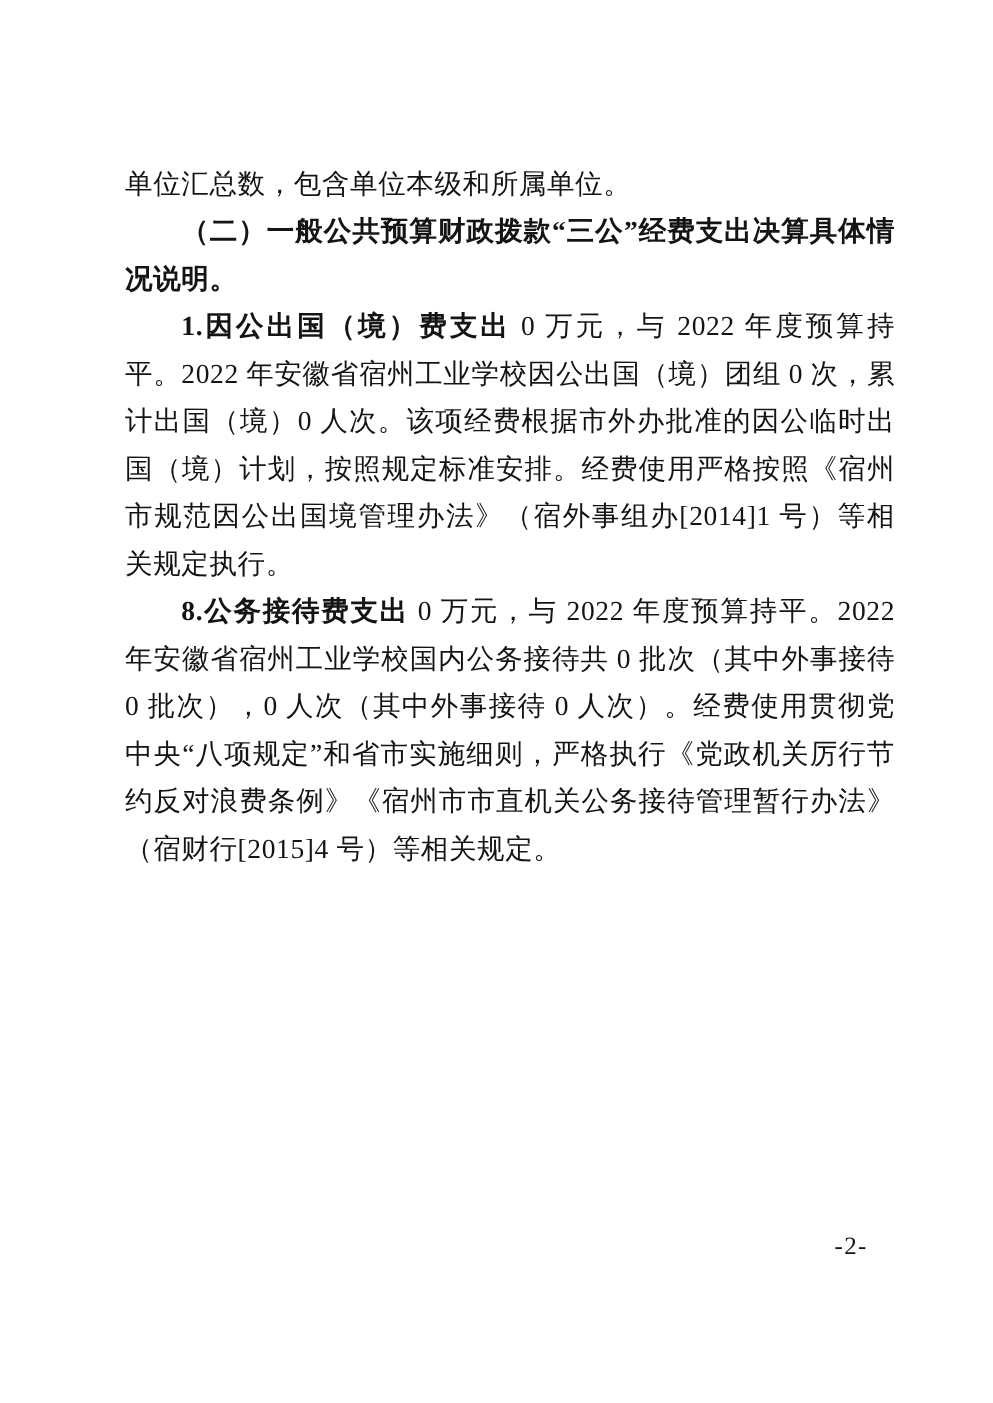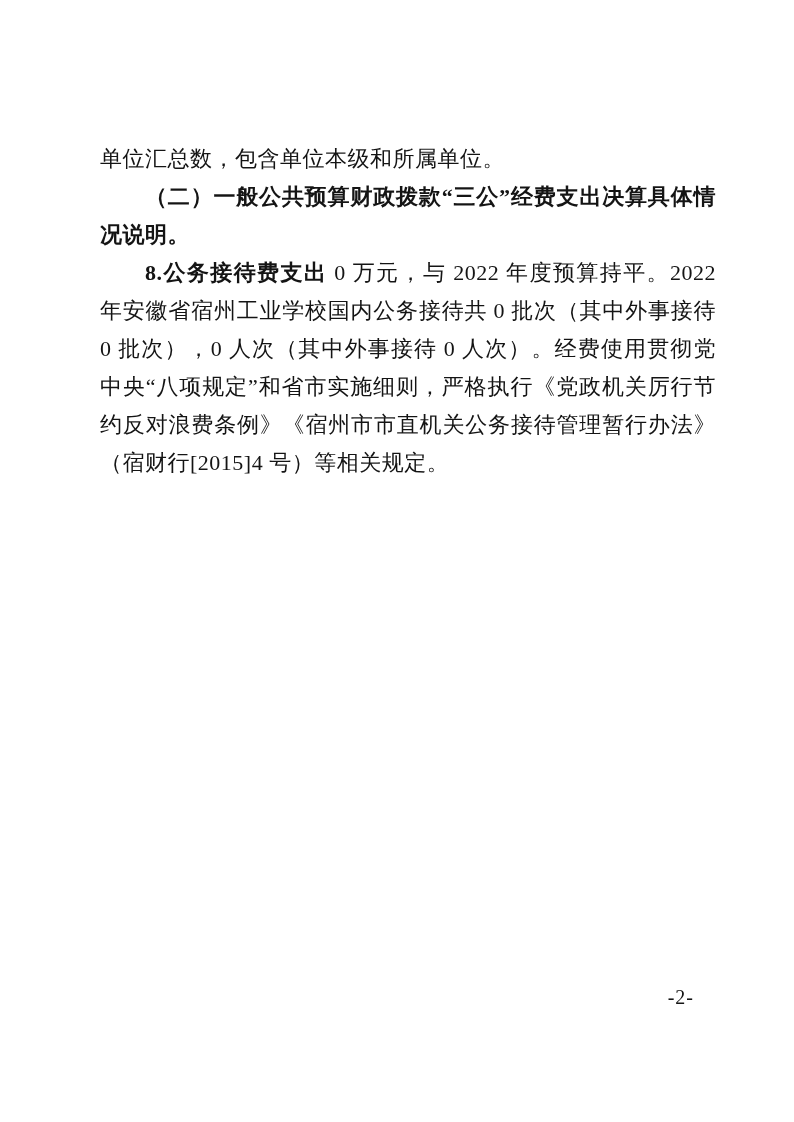--- a/index.html
+++ b/index.html
@@ -18,21 +18,20 @@
   }
   .doc-content {
     position: absolute;
     left: 100px;
     top: 128px;
     width: 616px;
     font-size: 22px;
     line-height: 38px;
     text-align: justify;
     letter-spacing: 0.5px;
-    margin-top: 12px;
   }
   .doc-content p {
     margin: 0;
     padding: 0;
   }
   .para-indent {
     text-indent: 45px;
   }
   .section-heading {
     font-weight: bold;
@@ -59,20 +58,23 @@
 
     <p>
       <span>单位汇总数，包含单位本级和所属单位。</span>
     </p>
 
     <p class="para-indent section-heading">
       <span>（二）一般公共预算财政拨款“三公”经费支出决算具体情况说明。</span>
     </p>
 
 
+    <p class="para-indent">
+      <span class="item-lead">1.因公出国（境）费支出</span><span> 0 万元，与 2022 年度预算持平。2022 年安徽省宿州工业学校因公出国（境）团组 0 次，累计出国（境）0 人次。该项经费根据市外办批准的因公临时出国（境）计划，按照规定标准安排。经费使用严格按照《宿州市规范因公出国境管理办法》（宿外事组办[2014]1 号）等相关规定执行。</span>
+    </p>
 
     <p class="para-indent">
       <span class="item-lead">8.公务接待费支出</span><span> 0 万元，与 2022 年度预算持平。2022 年安徽省宿州工业学校国内公务接待共 0 批次（其中外事接待 0 批次），0 人次（其中外事接待 0 人次）。经费使用贯彻党中央“八项规定”和省市实施细则，严格执行《党政机关厉行节约反对浪费条例》《宿州市市直机关公务接待管理暂行办法》（宿财行[2015]4 号）等相关规定。</span>
     </p>
 
 
   </div>
 
   <div class="page-number">-2-</div>
 

